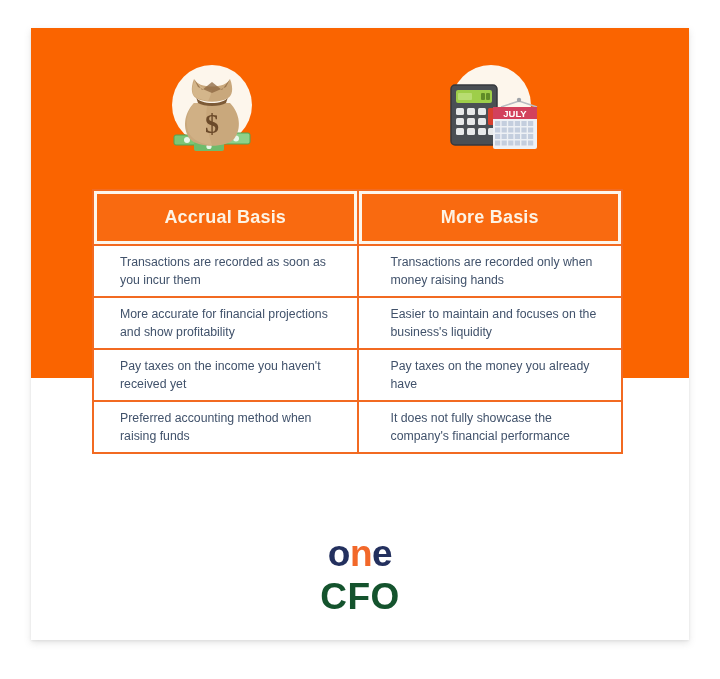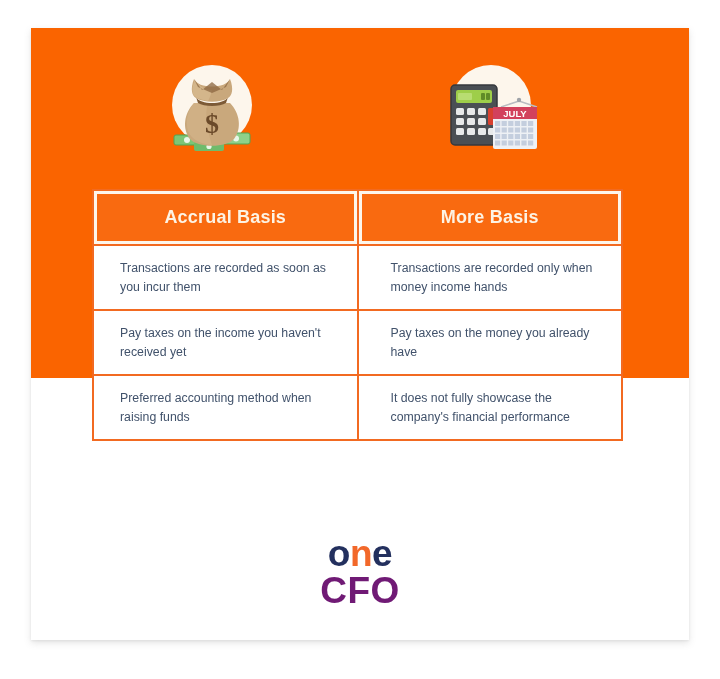--- a/index.html
+++ b/index.html
@@ -86,21 +86,21 @@
     text-align: center;
     height: 47px;
     padding: 16px;
     box-shadow: inset 0 0 0 3px #fdf6ec;
   }
   .cmp-table td {
     background: #ffffff;
     color: #41526b;
     font-size: 12.3px;
     line-height: 1.5;
-    height: 65px;
+    height: 52px;
     padding: 6px 22px 6px 26px;
   }
   .cmp-table td.right-col { padding-left: 32px; }
 
   
   .logo {
     position: absolute;
     left: 0;
     top: 508px;
     width: 100%;
@@ -111,22 +111,22 @@
     font-size: 37px;
     font-weight: bold;
     letter-spacing: -0.5px;
     color: #23305e;
   }
   .logo .l1 .mid { color: #f2682a; }
   .logo .l2 {
     font-size: 37px;
     font-weight: bold;
     letter-spacing: .5px;
-    color: #701a75;
-    margin-top: 2px;
+    color: #14532d;
+    margin-top: 8px;
   }
 </style>
 </head>
 <body>
 
 <div class="card">
 
   <div class="orange-band"></div>
 
   <div class="icons-row">
@@ -222,21 +222,25 @@
   <table class="cmp-table">
     <thead>
       <tr>
         <th>Accrual Basis</th>
         <th>More Basis</th>
       </tr>
     </thead>
     <tbody>
       <tr>
         <td>Transactions are recorded as soon as you incur them</td>
-        <td class="right-col">Transactions are recorded only when money income hands</td>
+        <td class="right-col">Transactions are recorded only when money raising hands</td>
+      </tr>
+      <tr>
+        <td>More accurate for financial projections and show profitability</td>
+        <td class="right-col">Easier to maintain and focuses on the business's liquidity</td>
       </tr>
       <tr>
         <td>Pay taxes on the income you haven't received yet</td>
         <td class="right-col">Pay taxes on the money you already have</td>
       </tr>
       <tr>
         <td>Preferred accounting method when raising funds</td>
         <td class="right-col">It does not fully showcase the company's financial performance</td>
       </tr>
     </tbody>

